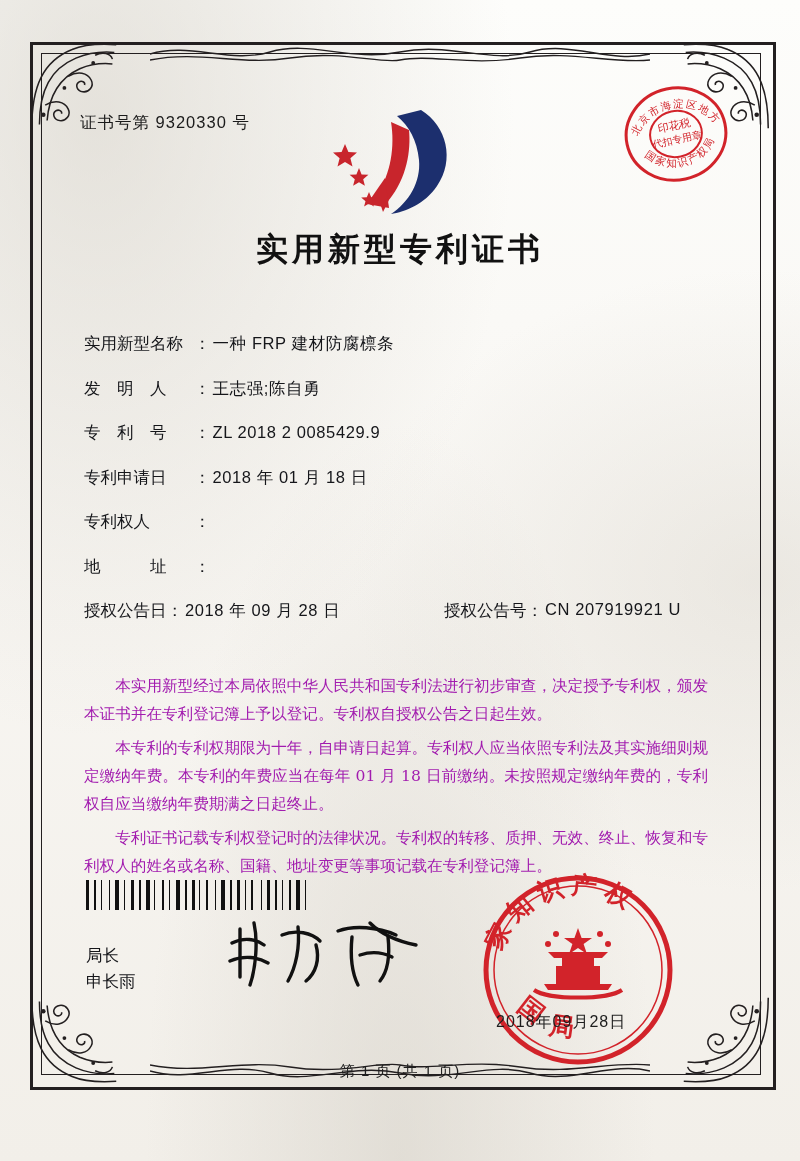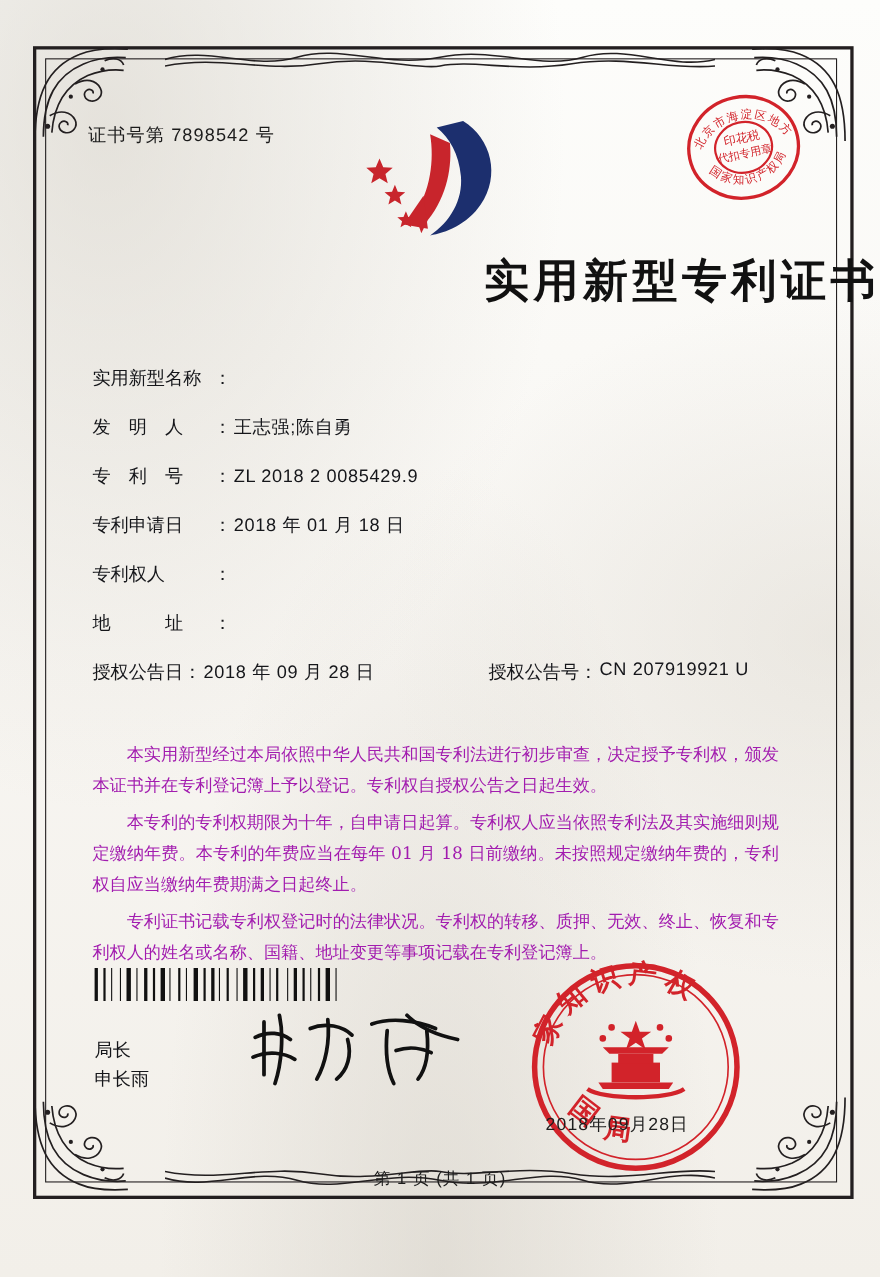--- a/index.html
+++ b/index.html
@@ -82,24 +82,24 @@
     position: absolute;
     right: 68px; top: 78px;
     width: 112px; height: 112px;
   }
   .red-seal svg { width: 100%; height: 100%; display: block; }
 
   .main-title {
     position: absolute;
     left: 0; right: 0;
     top: 228px;
-    text-align: right;
+    text-align: center;
     font-family: "DejaVu Serif", serif;
     font-weight: bold;
-    font-size: 41px;
+    font-size: 32px;
     letter-spacing: 4px;
     color: #111;
   }
 
   
   .fields {
     position: absolute;
     left: 84px; top: 333px;
     width: 640px;
   }
@@ -283,21 +283,21 @@
   </div>
   <div class="edge-bottom">
     <svg viewBox="0 0 500 30" preserveAspectRatio="none">
       <g fill="none" stroke="currentColor" stroke-width="1.4">
         <path d="M0 16 C40 4 80 26 120 14 C160 2 200 24 250 14 C300 4 340 26 380 14 C420 2 460 26 500 16"></path>
         <path d="M0 22 C50 12 90 28 140 20 C190 12 230 26 250 22 C280 16 320 28 370 20 C420 12 460 26 500 22"></path>
       </g>
     </svg>
   </div>
 
-  <div class="cert-number">证书号第 7898542 号</div>
+  <div class="cert-number">证书号第 9320330 号</div>
 
   <div class="logo">
     <svg viewBox="0 0 150 115">
       <path d="M72 8 L96 2 C122 18 130 52 112 78 C100 96 80 104 66 106 C84 94 96 74 94 52 C92 32 84 18 72 8 Z" fill="#1c2f6e"></path>
       <path d="M66 14 L84 22 C86 42 82 70 64 92 L58 104 L52 86 C66 66 70 38 66 14 Z" fill="#c8252c"></path>
       <path d="M42 96 L60 70 L64 100 Z" fill="#c8252c"></path>
       <g fill="#c8252c">
         <polygon points="20,36 23.4,44 32,44.6 25.4,50.2 27.5,58.6 20,54 12.5,58.6 14.6,50.2 8,44.6 16.6,44"></polygon>
         <polygon points="34,60 36.6,66.4 43.4,66.8 38.2,71.2 39.9,77.8 34,74.2 28.1,77.8 29.8,71.2 24.6,66.8 31.4,66.4"></polygon>
         <polygon points="44,84 46.2,89.2 51.8,89.6 47.5,93.2 48.9,98.6 44,95.6 39.1,98.6 40.5,93.2 36.2,89.6 41.8,89.2"></polygon>
@@ -323,20 +323,21 @@
       </g>
     </svg>
   </div>
 
   <div class="main-title">实用新型专利证书</div>
 
   <div class="fields">
     <div class="field-row">
       <span class="field-label">实用新型名称</span>
       <span class="field-colon">：</span>
+      <span class="field-value">一种 FRP 建材防腐檩条</span>
     </div>
     <div class="field-row">
       <span class="field-label">发　明　人</span>
       <span class="field-colon">：</span>
       <span class="field-value">王志强;陈自勇</span>
     </div>
     <div class="field-row">
       <span class="field-label">专　利　号</span>
       <span class="field-colon">：</span>
       <span class="field-value">ZL 2018 2 0085429.9</span>

